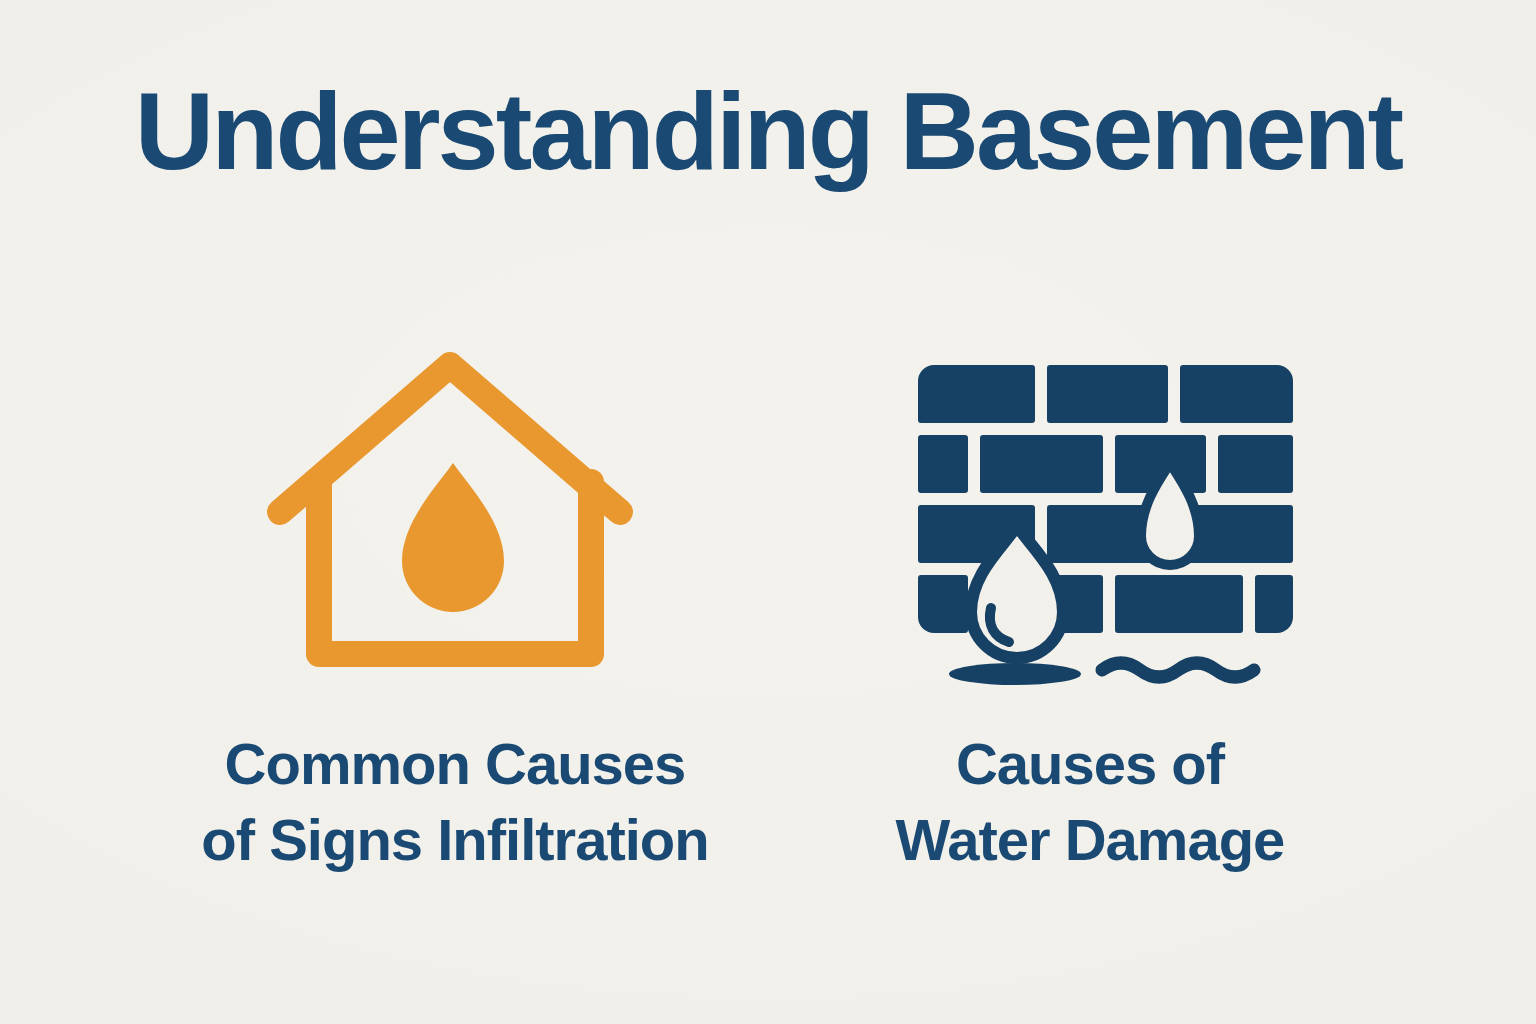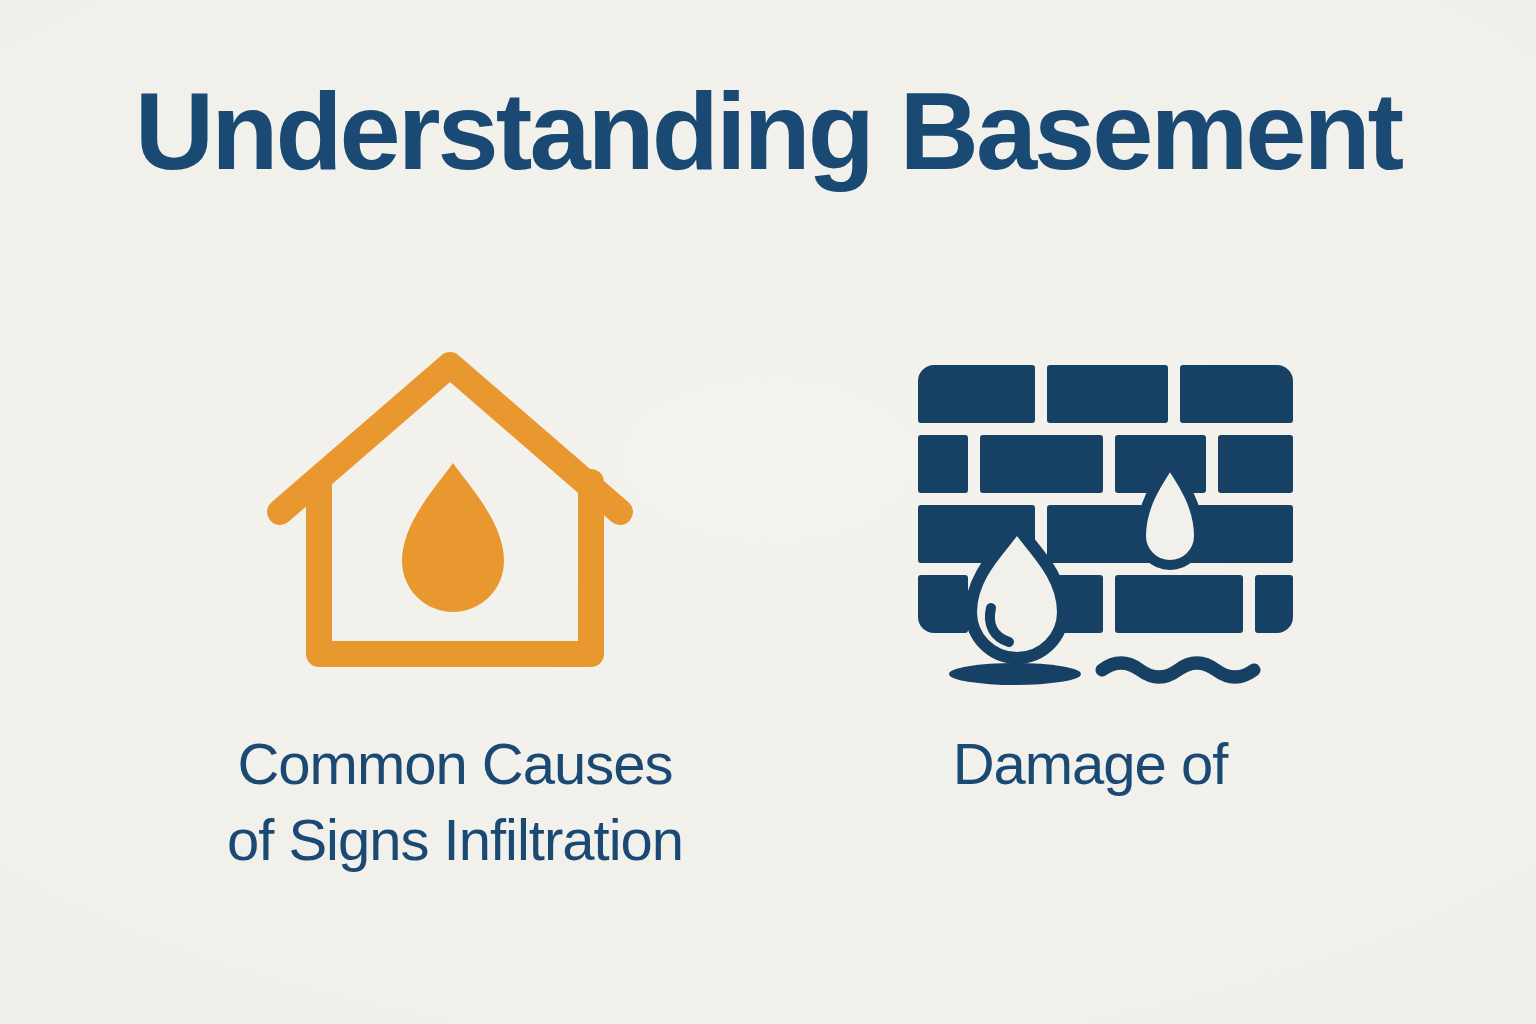--- a/index.html
+++ b/index.html
@@ -32,21 +32,21 @@
   }
   .icon-house{position:absolute;left:250px;top:330px;width:410px;height:350px;}
   .icon-wall{position:absolute;left:890px;top:340px;width:420px;height:360px;}
   .label{
     position:absolute;
     top:726px;
     text-align:center;
     color:var(--text);
     font-size:58px;
     line-height:76px;
-    font-weight:400;
+    font-weight:700;
     letter-spacing:-1px;
   }
   .label-left{left:105px;width:700px;}
   .label-right{left:790px;width:600px;}
   .stroke-orange{fill:none;stroke:var(--orange);stroke-width:26;stroke-linecap:round;stroke-linejoin:round;}
   .fill-orange{fill:var(--orange);}
   .brick{fill:var(--navy);}
   .drop-cut{fill:var(--bg);stroke:var(--navy);}
   .navy-fill{fill:var(--navy);}
   .navy-line{fill:none;stroke:var(--navy);stroke-linecap:round;}
@@ -102,16 +102,17 @@
 
     <path class="navy-line" stroke-width="13" d="M212,330 Q231,316 250,330 T 288,330 T 326,330 T 364,330"></path>
   </svg>
 
   <div class="label label-left">
     <div>Common Causes</div>
     <div>of Signs Infiltration</div>
   </div>
 
   <div class="label label-right">
-    <div>Damage of</div>
+    <div>Causes of</div>
+    <div>Water Damage</div>
   </div>
 
 </div>
 
 </body></html>

